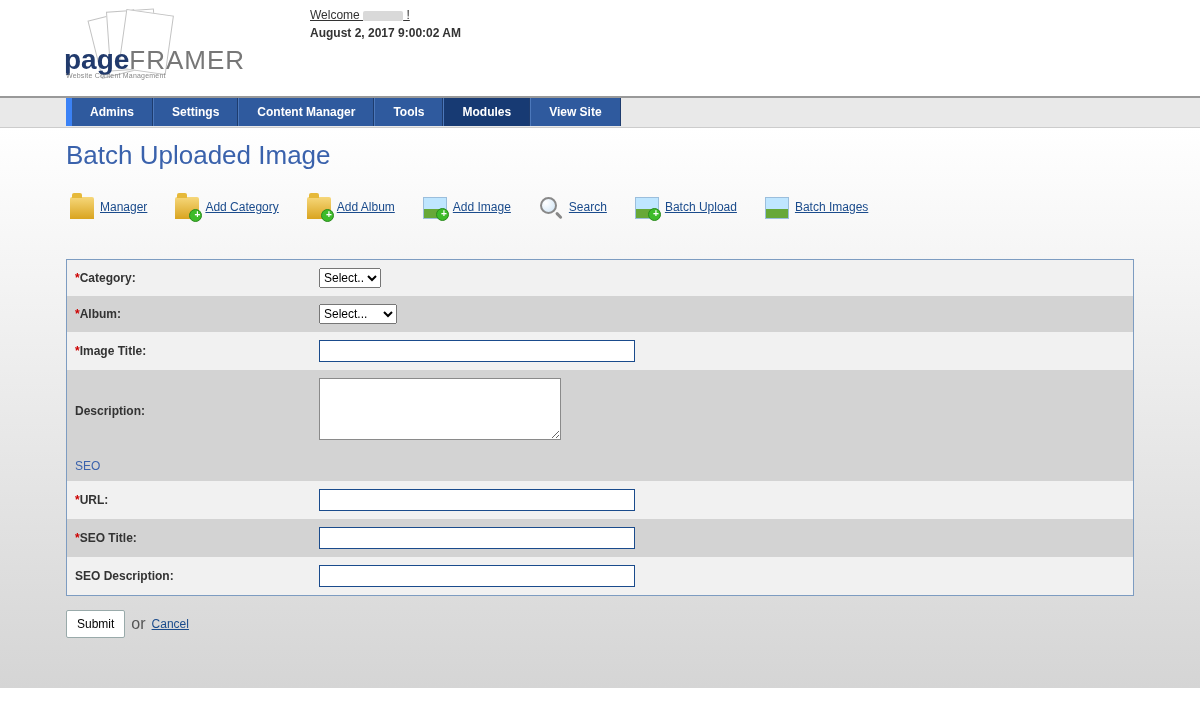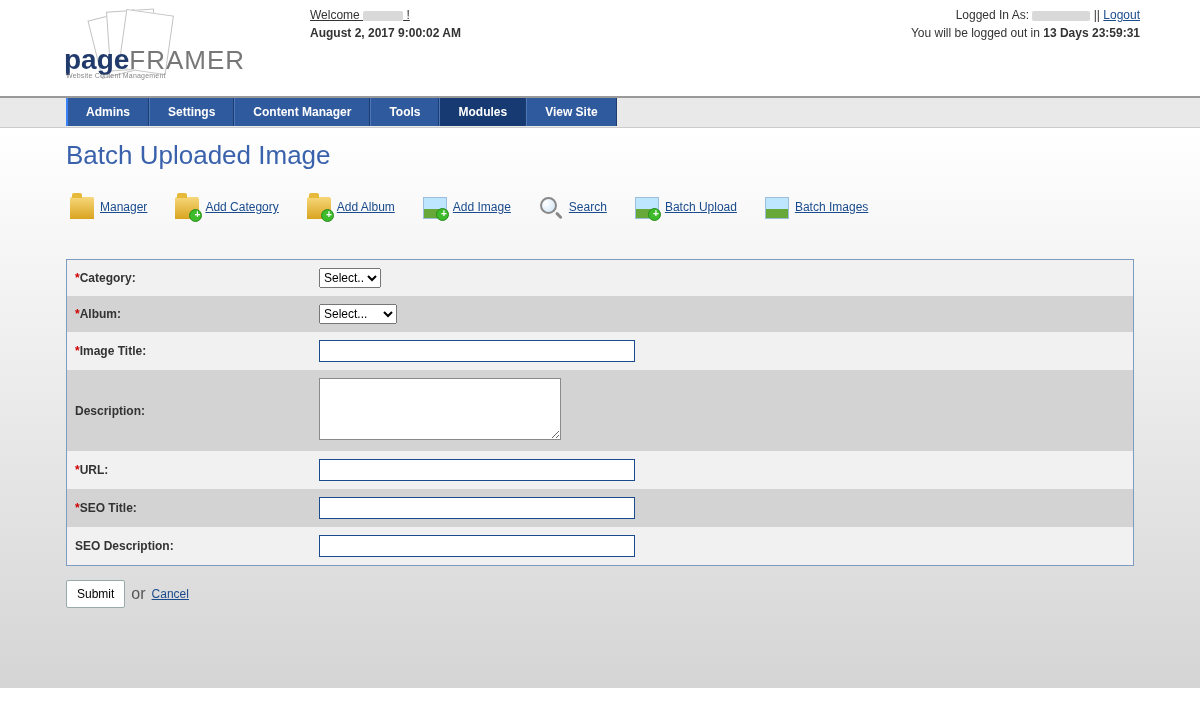--- a/index.html
+++ b/index.html
@@ -30,21 +30,21 @@
 .logo-text .pg .p { color:#213a6c; }
 .logo-text .fr { font-size:26px; color:#777; font-weight:300; letter-spacing:1px; }
 .logo-text .sub { font-size:7px; color:#888; letter-spacing:0.2px; display:block; margin-top:-4px; margin-left:2px;}
 
 .hr-line { border: none; border-top: 2px solid #999; margin-top: 6px; }
 
 
 .navbar-strip { background: #e9e9e9; border-bottom:1px solid #ccc; height:30px;}
 .navbar { display: flex; padding-left: 66px; }
 .navbar .tab { background: #2f5a9e; color:#fff; font-weight:bold; font-size:12px; padding: 7px 18px; border-right:1px solid #1e3c6e; border-left:1px solid #4c78bb; cursor:pointer; }
-.navbar .tab:first-child{border-left:2px solid #3b82f6;}
+.navbar .tab:first-child{border-left:6px solid #3b82f6;}
 .navbar .tab.active { background: #173a73; }
 
 
 .content { background: linear-gradient(#ffffff,#d5d5d5); padding: 12px 66px 24px 66px; min-height:560px;}
 .page-title { color:#3a62ac; font-size:26px; font-weight:normal; margin-bottom:24px; }
 
 
 .subnav { display:flex; gap:28px; align-items:center; margin-bottom:40px; padding-left:4px;}
 .subnav .item { display:flex; align-items:center; gap:6px; }
 .subnav .item a { font-size:12px; }
@@ -93,28 +93,20 @@
         <span class="sub">Website Content Management</span>
       </div>
     </div>
   </div>
   <div class="welcome-block">
     <div class="welcome">
       <span>Welcome </span><span class="blur"></span><span> !</span>
     </div>
     <div class="date">August 2, 2017 9:00:02 AM</div>
   </div>
-  <div class="login-info">
-    <div>
-      <span>Logged In As: </span><span class="blur"></span><span> || </span><a>Logout</a>
-    </div>
-    <div class="row2">
-      <span>You will be logged out in </span><b>13 Days 23:59:31</b>
-    </div>
-  </div>
 </div>
 
 <hr class="hr-line">
 
 <div class="navbar-strip">
   <div class="navbar">
     <div class="tab">Admins</div>
     <div class="tab">Settings</div>
     <div class="tab">Content Manager</div>
     <div class="tab">Tools</div>
@@ -177,20 +169,23 @@
         <td><select class="sm" style="width:78px"><option>Select...</option></select></td>
       </tr>
       <tr class="row-a">
         <td class="label"><span class="req">*</span><span>Image Title:</span></td>
         <td><input class="txt" type="text" value="" style=""></td>
       </tr>
       <tr class="row-b">
         <td class="label"><span>Description:</span></td>
         <td><textarea class="ta" style=""></textarea></td>
       </tr>
+      <tr>
+            <td colspan="2" class="seo-head">SEO</td>
+          </tr>
       <tr class="row-a">
         <td class="label"><span class="req">*</span><span>URL:</span></td>
         <td><input class="txt" type="text" value="" style=""></td>
       </tr>
       <tr class="row-b">
         <td class="label"><span class="req">*</span><span>SEO Title:</span></td>
         <td><input class="txt" type="text" value="" style=""></td>
       </tr>
       <tr class="row-a">
         <td class="label"><span>SEO Description:</span></td>

